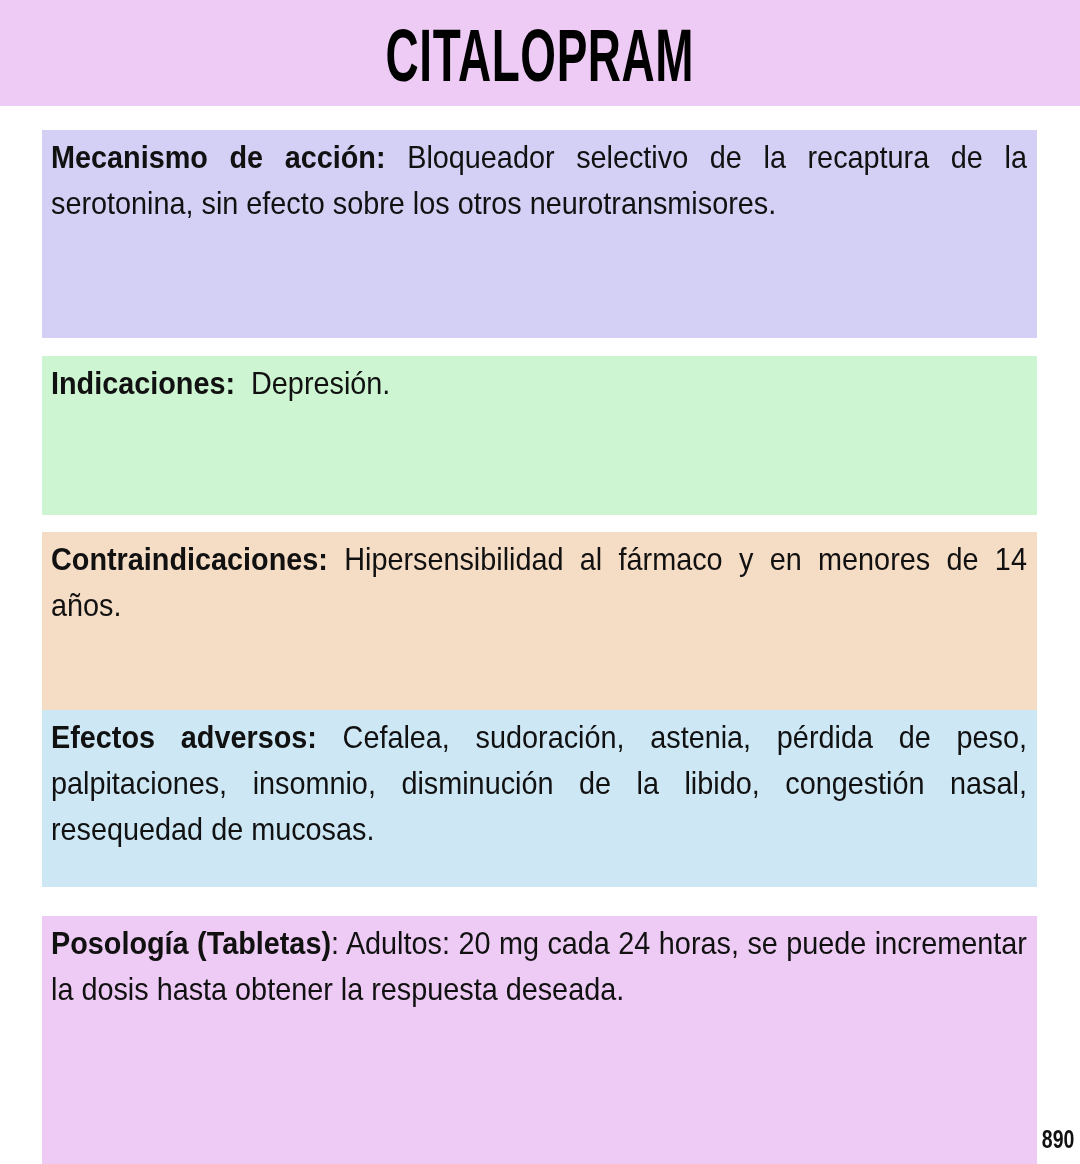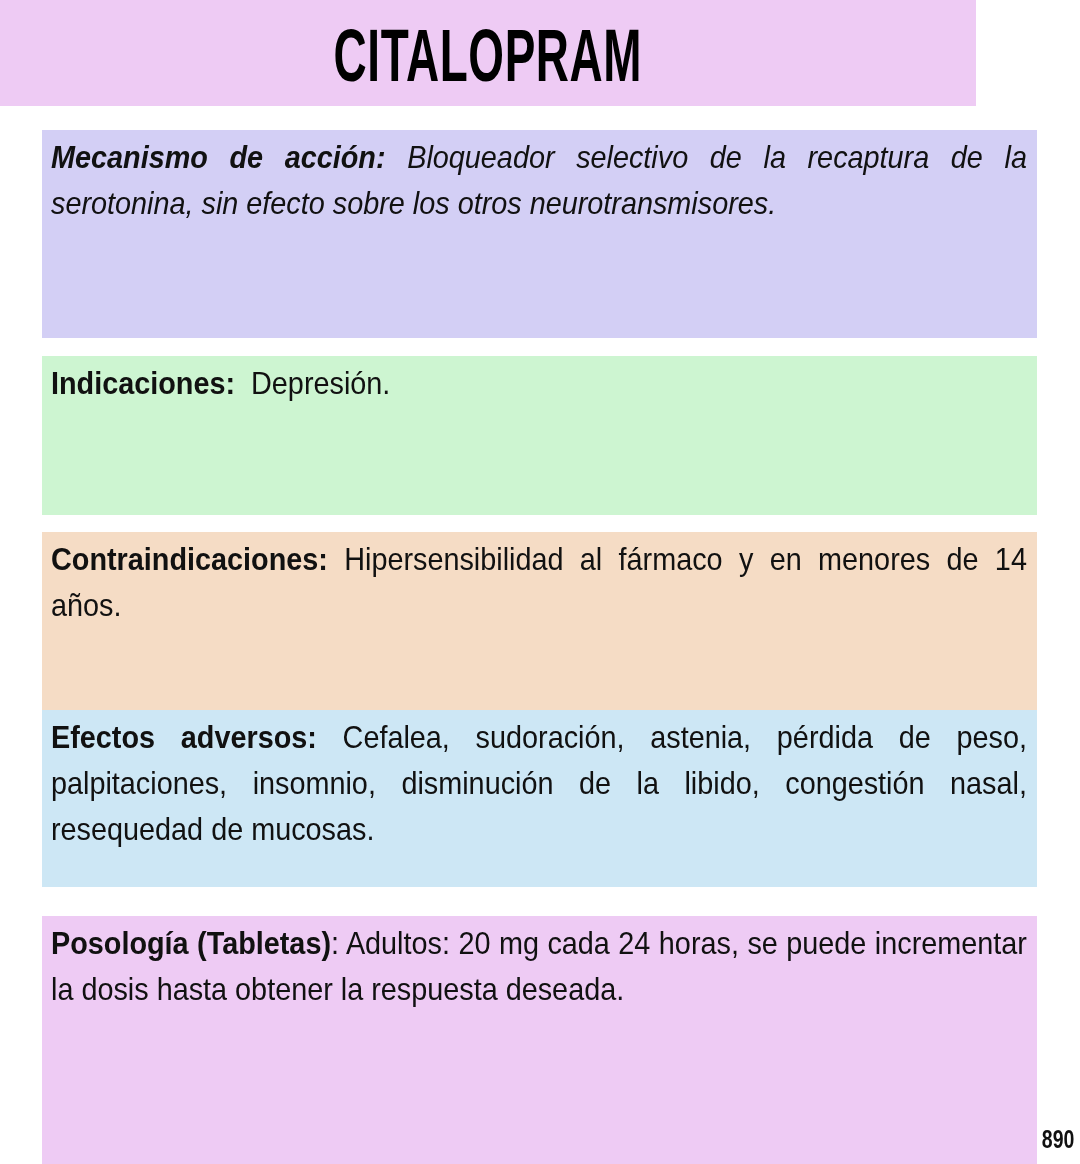--- a/index.html
+++ b/index.html
@@ -1,27 +1,27 @@
 <!DOCTYPE html>
 <html><head>
 <meta charset="utf-8">
 <style>
   html, body { margin:0; padding:0; }
   body { width:1080px; height:1164px; background:#ffffff; position:relative; overflow:hidden;
          font-family:"Liberation Sans", sans-serif; color:#111; }
-  .header { position:absolute; left:0; top:0; width:976px; height:106px; background:#eecbf4;
+  .header { position:absolute; left:0; top:0; width:1080px; height:106px; background:#eecbf4;
             display:flex; align-items:center; justify-content:center; }
   .title { font-family:"Liberation Sans", sans-serif; font-weight:bold; font-size:74px;
            letter-spacing:1px; transform:scaleX(0.62); transform-origin:center; color:#000;
            line-height:1; margin-top:6px; }
   .section { position:absolute; left:42px; width:995px; box-sizing:border-box;
              padding:4px 10px 0 9px; font-size:32px; line-height:46px; text-align:justify; }
   .section .inner { transform:scaleX(0.9); transform-origin:left top; width:111.1%; }
   .label { font-weight:bold; }
-  #s1 { top:130px; height:208px; background:#d3cff5;font-style:italic; }
+  #s1 { top:130px; height:208px; background:#d3cff5; }
   #s2 { top:356px; height:159px; background:#cdf5d1; }
   #s3 { top:532px; height:192px; background:#f5dcc5; }
   #s4 { top:710px; height:177px; background:#cde7f5; }
   #s5 { top:916px; height:280px; background:#eecbf4; }
   .page-num { position:absolute; right:6px; top:1124px; font-weight:bold; font-size:26px;
               transform:scaleX(0.75); transform-origin:right top; color:#111; }
 </style>
 </head>
 <body>
 

